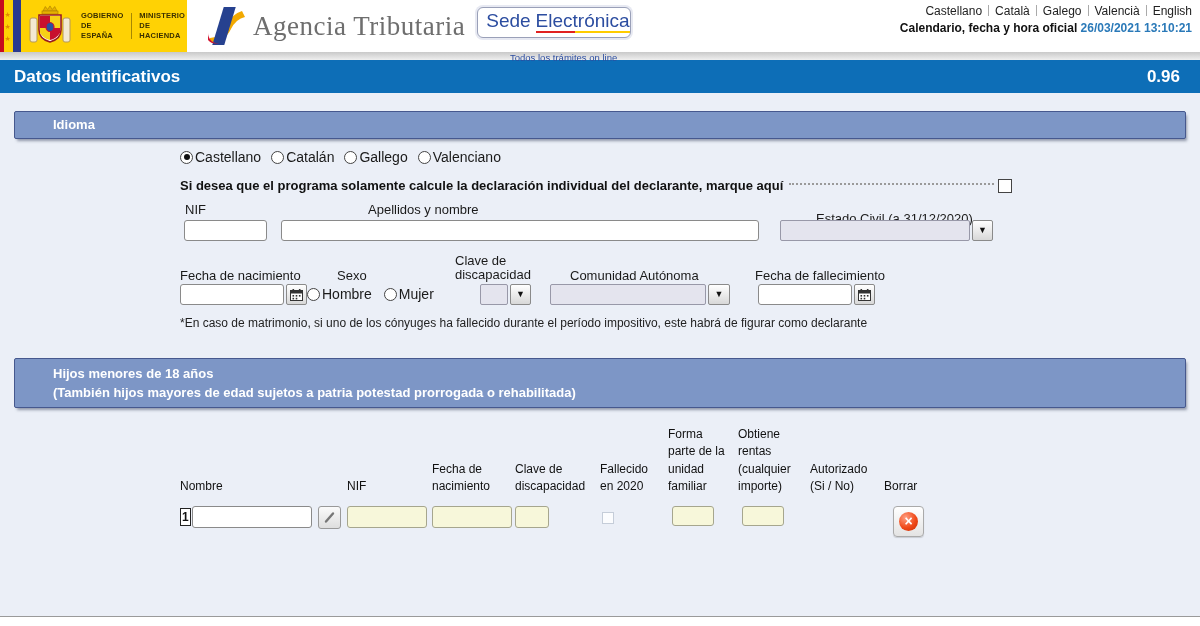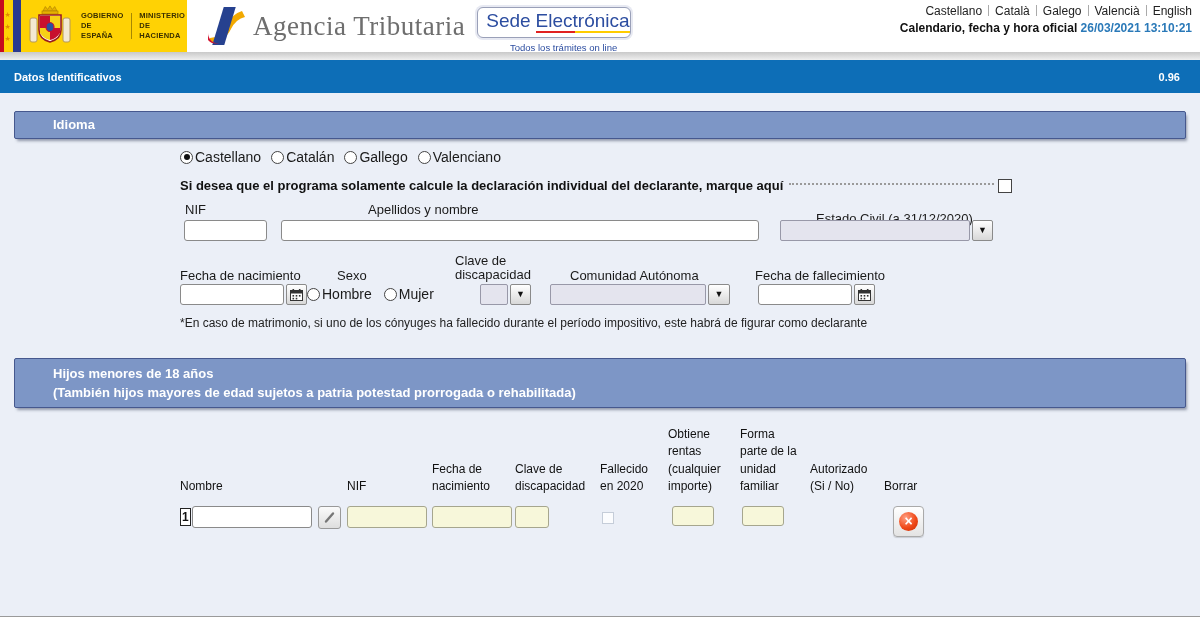--- a/index.html
+++ b/index.html
@@ -17,34 +17,34 @@
   .brand { display:flex; align-items:center; margin-left:18px; }
   .aeat-name { font-family:"Liberation Serif", serif; font-size:27px; color:#6e6e6e; margin-left:6px; letter-spacing:.5px; }
 
   .sede { display:block; margin:7px 0 0 12px; width:154px; height:31px; background:#fff;
           border:1px solid #9aa0b8; border-radius:6px; box-shadow:0 0 0 2px #e7e9f2; padding:2px 13px 0 8px; text-decoration:none; }
   .sede-row { display:flex; gap:5px; align-items:baseline; font-size:19px; color:#2c4da0; }
   .sede-w2 { position:relative; }
   .sede-ul { position:absolute; left:0; right:0; bottom:-1px; height:2px; display:flex; }
   .sede-ul .red { width:42%; background:#e02020; }
   .sede-ul .yel { flex:1; background:#ffcc00; }
-  .sede-tag { font-size:9.5px; color:#2c4da0; text-align:right; margin-top:10px; }
+  .sede-tag { font-size:9.5px; color:#2c4da0; text-align:right; margin-top:20px; }
 
   .hdr-right { margin-left:auto; padding:4px 8px 0 0; text-align:right; }
   .langs { font-size:12px; color:#222; }
   .langs a { color:#222; text-decoration:none; }
   .lang-sep { display:inline-block; width:1px; height:11px; background:#aaa; margin:0 6px; vertical-align:-1px; }
   .clock { font-size:12px; font-weight:bold; color:#111; margin-top:3px; }
   .clock .dt { color:#2a79b8; }
 
   .gap { height:8px; background:linear-gradient(#c9c9c9,#efefef); }
 
   
   .titlebar { height:33px; background:#0d6eb7; color:#fff; display:flex; align-items:center;
-              font-size:11px; font-weight:bold; padding:0 20px 0 14px;gap:16px; }
+              font-size:17px; font-weight:bold; padding:0 20px 0 14px;gap:16px; }
   .titlebar .ver { margin-left:auto; }
 
   
   .content { height:524px; background:#ebeff7; border-bottom:1px solid #9a9a9a; padding-top:18px; }
 
   .secbar { margin:0 14px; height:28px; background:#7d96c6; border:1px solid #46588e; border-radius:2px;
             box-shadow:2px 3px 3px -1px rgba(70,80,105,.55); color:#fff; font-weight:bold; font-size:13px;
             line-height:26px; padding-left:38px; }
   .secbar.two { height:auto; line-height:19px; padding:5px 0 5px 38px; }
   .mt30 { margin-top:30px; } .mt28 { margin-top:28px; }
@@ -306,22 +306,22 @@
       <div>(También hijos mayores de edad sujetos a patria potestad prorrogada o rehabilitada)</div>
     </div>
 
     <div class="table">
       <div class="thead">
         <div class="th c1">Nombre</div>
         <div class="th c2">NIF</div>
         <div class="th c3">Fecha de nacimiento</div>
         <div class="th c4">Clave de discapacidad</div>
         <div class="th c5">Fallecido en 2020</div>
+        <div class="th c6">Forma parte de la unidad familiar</div>
         <div class="th c7">Obtiene rentas (cualquier importe)</div>
-        <div class="th c6">Forma parte de la unidad familiar</div>
         <div class="th c8">Autorizado (Si / No)</div>
         <div class="th c9">Borrar</div>
       </div>
 
       <div class="trow">
         <div class="cell c1">
           <span class="idx">1</span>
           <input class="txt nom-input" value="" style="">
           <button class="mini-btn">
             <svg width="13" height="13" viewBox="0 0 13 13">

